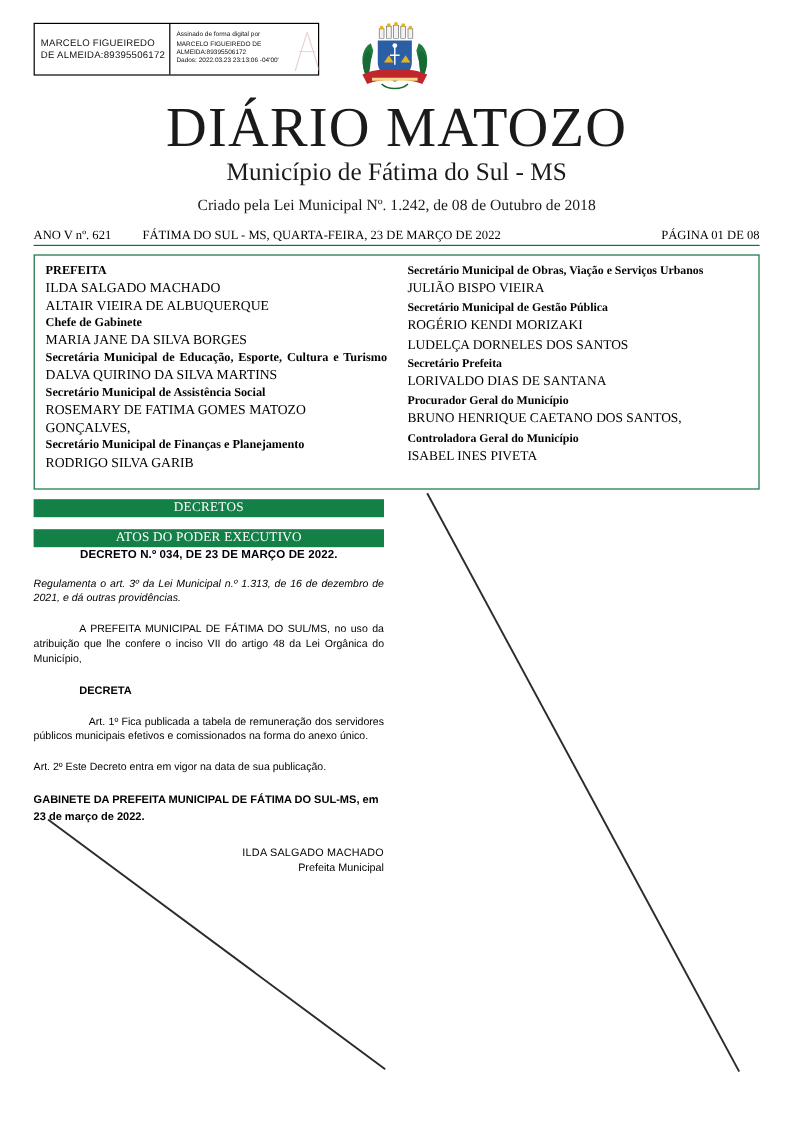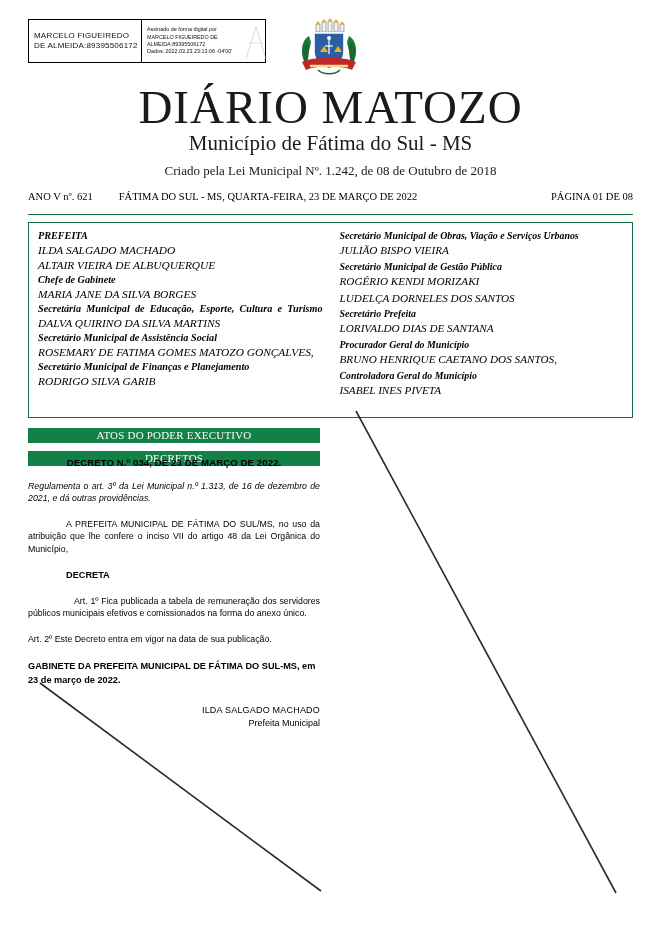--- a/index.html
+++ b/index.html
@@ -114,21 +114,21 @@
     font-size: 13px;
     line-height: 18px;
     color: #1a1a1a;
     margin-top: 6px;
   }
 
   
   .issue-bar {
     margin: 11px 28px 0 28px;
     border-bottom: 1.6px solid #12703f;
-    padding-bottom: 12px;
+    padding-bottom: 2px;
     display: flex;
     align-items: baseline;
     font-family: "Liberation Serif", serif;
     font-size: 10.5px;
     color: #000000;
     white-space: nowrap;
   }
   .issue-ano { margin-right: 26px; }
   .issue-mid { flex: 1; }
   .issue-page { text-align: right; }
@@ -137,21 +137,20 @@
   .officials {
     margin: 7px 28px 0 28px;
     border: 1.6px solid #12703f;
     box-sizing: border-box;
     display: flex;
     padding: 6px 0 7px 0;
     height: 196px;
   }
   .col {
     box-sizing: border-box;
-    font-style: italic;
   }
   .col-left {
     width: 50%;
     padding: 0 8px 0 9px;
   }
   .col-right {
     width: 50%;
     padding: 0 9px 0 9px;
   }
   .role {
@@ -385,22 +384,22 @@
           <div class="role">Procurador Geral do Município</div>
           <div class="person">BRUNO HENRIQUE CAETANO DOS SANTOS,</div>
         </div>
         <div class="grp">
           <div class="role">Controladora Geral do Município</div>
           <div class="person">ISABEL INES PIVETA</div>
         </div>
       </div>
   </div>
 
+  <div class="banner banner-decrees">DECRETOS</div>
   <div class="banner banner-acts">ATOS DO PODER EXECUTIVO</div>
-  <div class="banner banner-decrees">DECRETOS</div>
 
   <div class="decree">
     <div class="decree-title">DECRETO N.º 034, DE 23 DE MARÇO DE 2022.</div>
     <div class="decree-summary">Regulamenta o art. 3º da Lei Municipal n.º 1.313, de 16 de dezembro de 2021, e dá outras providências.</div>
     <div class="decree-para indent">A PREFEITA MUNICIPAL DE FÁTIMA DO SUL/MS, no uso da atribuição que lhe confere o inciso VII do artigo 48 da Lei Orgânica do Município,</div>
     <div class="decree-decreta">DECRETA</div>
     <div class="decree-art indent">Art. 1º Fica publicada a tabela de remuneração dos servidores públicos municipais efetivos e comissionados na forma do anexo único.</div>
     <div class="decree-art">Art. 2º Este Decreto entra em vigor na data de sua publicação.</div>
     <div class="decree-closing">GABINETE DA PREFEITA MUNICIPAL DE FÁTIMA DO SUL-MS, em 23 de março de 2022.</div>
     <div class="decree-sign">

